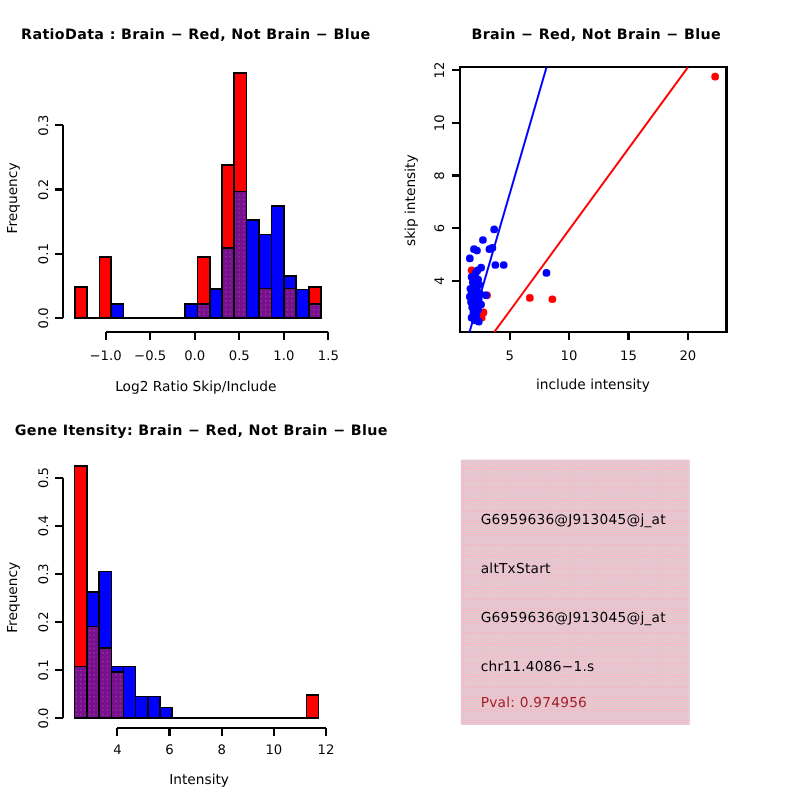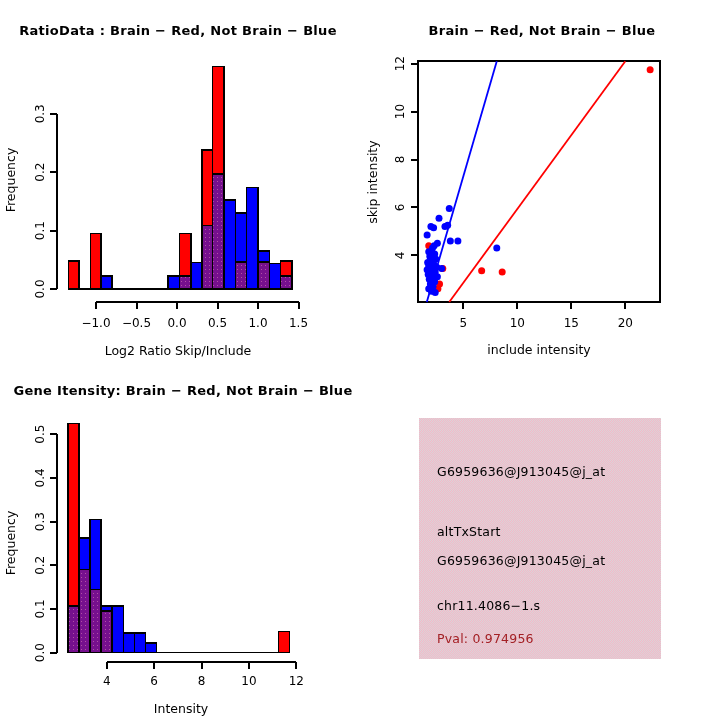--- a/index.html
+++ b/index.html
@@ -9,21 +9,21 @@
   #panel-tl{left:0;top:0;}
   #panel-tr{left:360px;top:0;}
   #panel-bl{left:0;top:360px;}
   svg text{fill:#000;}
   .title{font-family:"DejaVu Sans",sans-serif;font-size:13px;font-weight:bold;letter-spacing:0.3px;}
   .tick{font-family:"DejaVu Sans",sans-serif;font-size:12px;}
   .axlab{font-family:"DejaVu Sans",sans-serif;font-size:12.5px;}
   .ax{stroke:#000;stroke-width:2;shape-rendering:crispEdges;}
   .bar{stroke:#000;stroke-width:1.5;shape-rendering:crispEdges;}
   #info-panel{
-    position:absolute;left:419px;top:418px;width:242px;height:241px;
+    position:absolute;left:419px;top:418px;width:208px;height:241px;
     background-color:#f2bac8;
     background-image:conic-gradient(#dcd2d8 25%, transparent 0 50%, #dcd2d8 0 75%, transparent 0);
     background-size:2px 2px;
   }
   .info-line{position:absolute;left:18px;height:16px;line-height:16px;
              font-size:12.5px;letter-spacing:0.2px;white-space:nowrap;color:#000;}
 </style>
 </head>
 <body>
 
@@ -220,19 +220,19 @@
         <rect x="112.15100000000001" y="245.94099999999997" width="11.138999999999996" height="46.759000000000015" fill="#0000ff" class="bar"></rect>
         <rect x="123.29" y="273.03499999999997" width="11.138999999999996" height="19.66500000000002" fill="#0000ff" class="bar"></rect>
         <rect x="134.429" y="273.03499999999997" width="10.901999999999987" height="19.66500000000002" fill="#0000ff" class="bar"></rect>
         <rect x="145.331" y="283.086" width="11.13900000000001" height="9.613999999999976" fill="#0000ff" class="bar"></rect>
         <rect x="278.525" y="271.724" width="11.13900000000001" height="20.976" fill="#ff0000" class="bar"></rect>
       </g>
     </svg>
 
   <div id="info-panel">
     <div class="info-line" style="top: 46px; color: rgb(0, 0, 0);">G6959636@J913045@j_at</div>
-    <div class="info-line" style="top: 91px; color: rgb(0, 0, 0); margin-top: 15px;">altTxStart</div>
+    <div class="info-line" style="top: 91px; color: rgb(0, 0, 0);">altTxStart</div>
     <div class="info-line" style="top: 135px; color: rgb(0, 0, 0);">G6959636@J913045@j_at</div>
     <div class="info-line" style="top: 180px; color: rgb(0, 0, 0);">chr11.4086−1.s</div>
     <div class="info-line" style="top: 213px; color: rgb(163, 32, 37);">Pval: 0.974956</div>
   </div>
 
 </div>
 
 </body></html>

